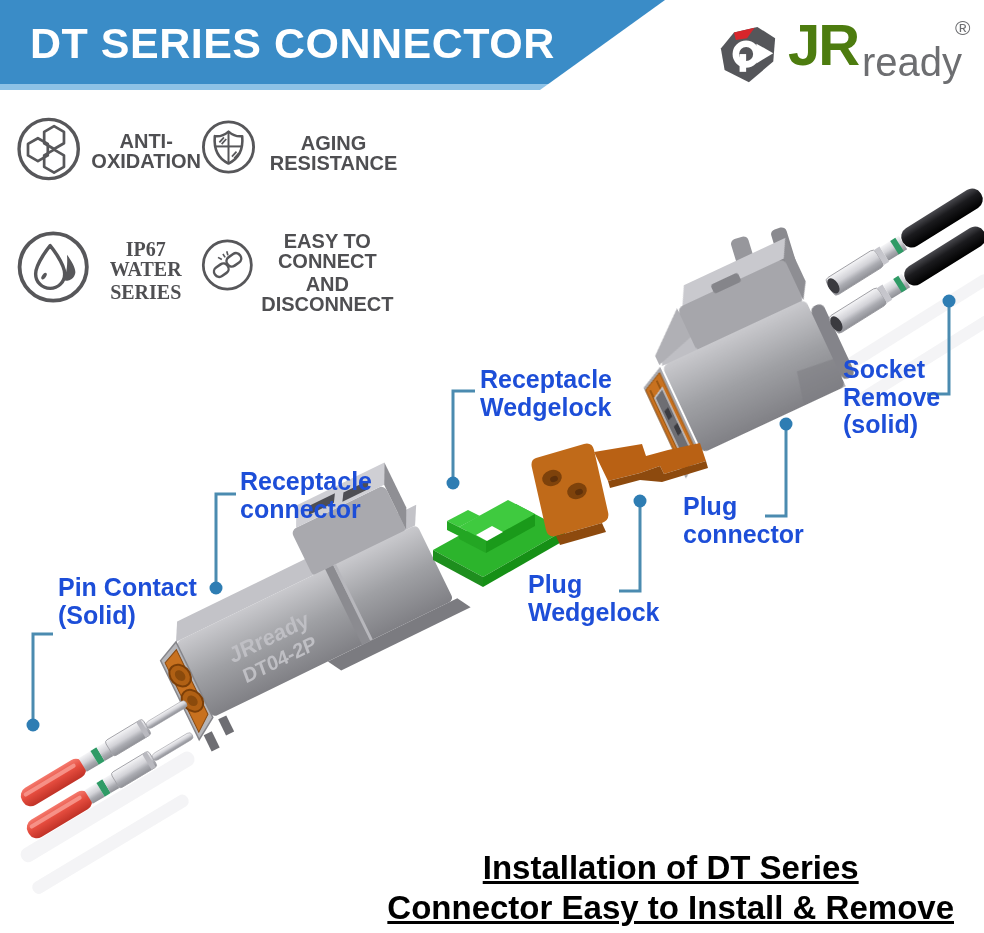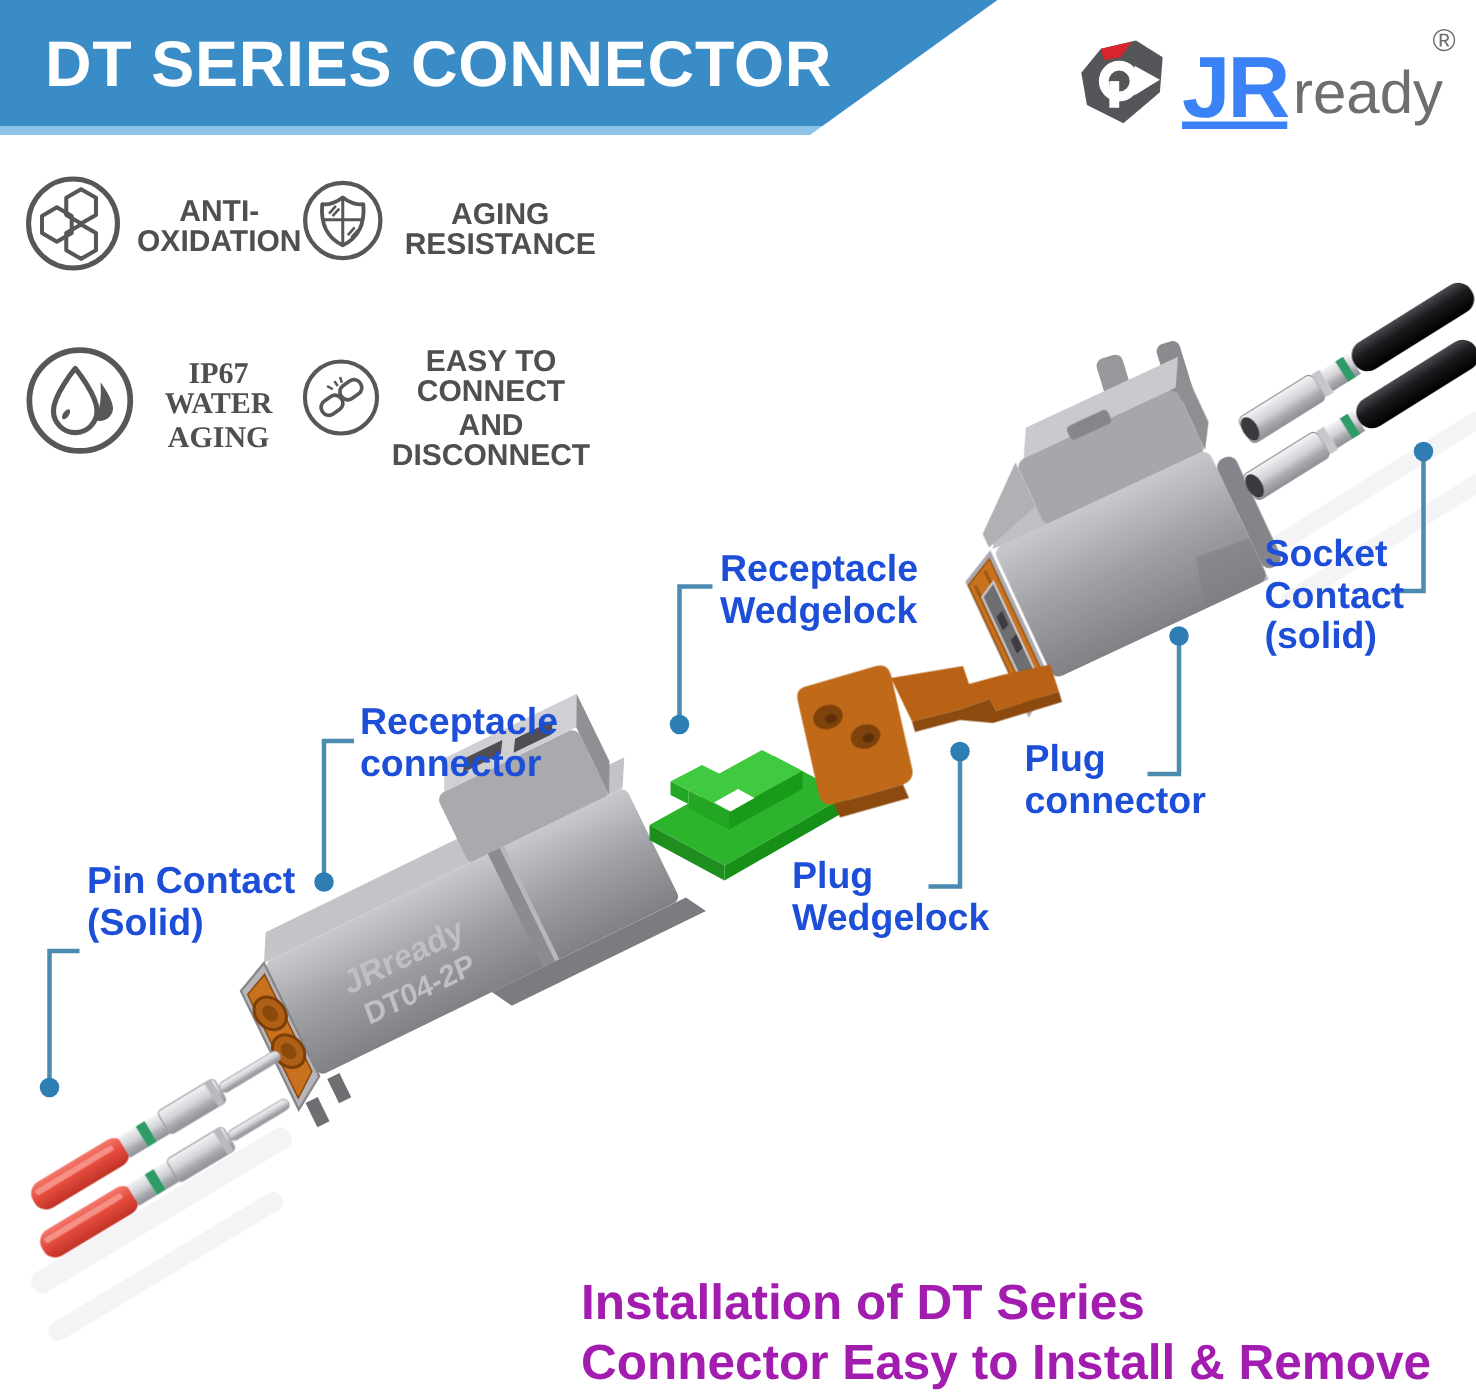--- a/index.html
+++ b/index.html
@@ -7,44 +7,44 @@
          font-family:"Liberation Sans", sans-serif;}
 
   
   .banner{position:absolute;left:0;top:0;width:780px;height:90px;
           background:linear-gradient(to bottom,#3a8cc7 0px,#3a8cc7 84px,#8ec2e6 84px,#8ec2e6 90px);
           clip-path:polygon(0 0,665px 0,540px 90px,0 90px);}
   .banner-title{position:absolute;left:30px;top:0;height:86px;line-height:86px;
           color:#ffffff;font-size:43px;font-weight:bold;letter-spacing:.5px;white-space:nowrap;}
   .brand{position:absolute;left:712px;top:12px;width:272px;height:78px;}
   .brand .emblem{position:absolute;left:2px;top:14px;}
-  .brand .jr{position:absolute;left:76px;top:18px;font-size:58px;font-weight:bold;
-             color:#3b82f6;letter-spacing:-2px;line-height:1;text-decoration:underline;}
+  .brand .jr{position:absolute;left:76px;top:4px;font-size:58px;font-weight:bold;
+             color:#4d7c0f;letter-spacing:-2px;line-height:1;}
   .brand .ready{position:absolute;left:150px;top:30px;font-size:40px;color:#6d6e71;line-height:1;}
   .brand .reg{position:absolute;left:243px;top:4px;font-size:21px;color:#6d6e71;}
 
   
   .feature{position:absolute;display:flex;flex-direction:row;align-items:center;}
   .ficon{stroke:#57575a;fill:none;}
   .flabel{font-size:20px;font-weight:bold;color:#4f4f52;text-align:center;line-height:1.0;}
   .flabel div{margin-bottom:3px;}
 
   
   .diagram-svg{position:absolute;left:0;top:0;z-index:1;}
   .part-label{position:absolute;font-weight:bold;color:#1d4ed8;font-size:25px;line-height:1.1;z-index:5;white-space:nowrap;}
   #lbl-receptacle-wedgelock{left:480px;top:366px;}
   #lbl-socket-contact{left:843px;top:356px;}
   #lbl-receptacle-connector{left:240px;top:468px;}
   #lbl-plug-connector{left:683px;top:493px;}
   #lbl-plug-wedgelock{left:528px;top:571px;}
   #lbl-pin-contact{left:58px;top:574px;}
 
   
-  .tagline{position:absolute;right:30px;top:848px;text-align:left;font-size:33px;
-           font-weight:bold;color:#a21caf;line-height:1.2;z-index:5;}
+  .tagline{position:absolute;right:30px;top:848px;text-align:center;font-size:33px;
+           font-weight:bold;color:#000000;line-height:1.2;z-index:5;text-decoration:underline;}
 </style>
 </head>
 <body>
 
 <div class="stage">
 
   <div class="banner">
     <div class="banner-title">DT SERIES CONNECTOR</div>
   </div>
 
@@ -91,21 +91,21 @@
 
   <div class="feature" style="left:15px;top:226px;width:185px;font-family:Liberation Serif, serif;">
     <svg class="ficon" width="82" height="82" viewBox="0 0 100 100" style="margin-bottom:10px;">
       <circle cx="50" cy="50" r="44" stroke-width="5"></circle>
       <path d="M46,22 C46,22 27,45 27,59 A19,19 0 0 0 65,59 C65,45 46,22 46,22 Z" stroke-width="4.5" stroke-linejoin="round"></path>
       <path d="M68,34 C74,42 79,51 79,57 A11.5,11.5 0 0 1 63,67 C68,58 69,46 68,34 Z" fill="#57575a" stroke="none"></path>
       <ellipse cx="38" cy="62" rx="2.5" ry="5" transform="rotate(35 38 62)" fill="#57575a" stroke="none"></ellipse>
     </svg>
     <div class="flabel">
       <div>IP67 WATER</div>
-      <div>AGING</div>
+      <div>SERIES</div>
     </div>
   </div>
 
   <div class="feature" style="left:200px;top:229px;width:200px;">
     <svg class="ficon" width="72" height="72" viewBox="0 0 100 100" style="margin-bottom:17px;">
       <circle cx="50" cy="50" r="44" stroke-width="5"></circle>
       <rect x="25" y="50" width="28" height="19" rx="9" transform="rotate(-35 39 59.5)" stroke-width="4.5"></rect>
       <rect x="48" y="31" width="28" height="19" rx="9" transform="rotate(-35 62 40.5)" stroke-width="4.5"></rect>
       <line x1="42" y1="30" x2="46" y2="36" stroke-width="3"></line>
       <line x1="33" y1="36" x2="40" y2="40" stroke-width="3"></line>
@@ -271,21 +271,21 @@
       <circle cx="33" cy="725" r="6.5"></circle>
     </g>
   </svg>
 
   <div class="part-label" id="lbl-receptacle-wedgelock">
     <div>Receptacle</div>
     <div>Wedgelock</div>
   </div>
   <div class="part-label" id="lbl-socket-contact">
     <div>Socket</div>
-    <div>Contact</div>
+    <div>Remove</div>
     <div>(solid)</div>
   </div>
   <div class="part-label" id="lbl-receptacle-connector">
     <div>Receptacle</div>
     <div>connector</div>
   </div>
   <div class="part-label" id="lbl-plug-connector">
     <div>Plug</div>
     <div>connector</div>
   </div>

